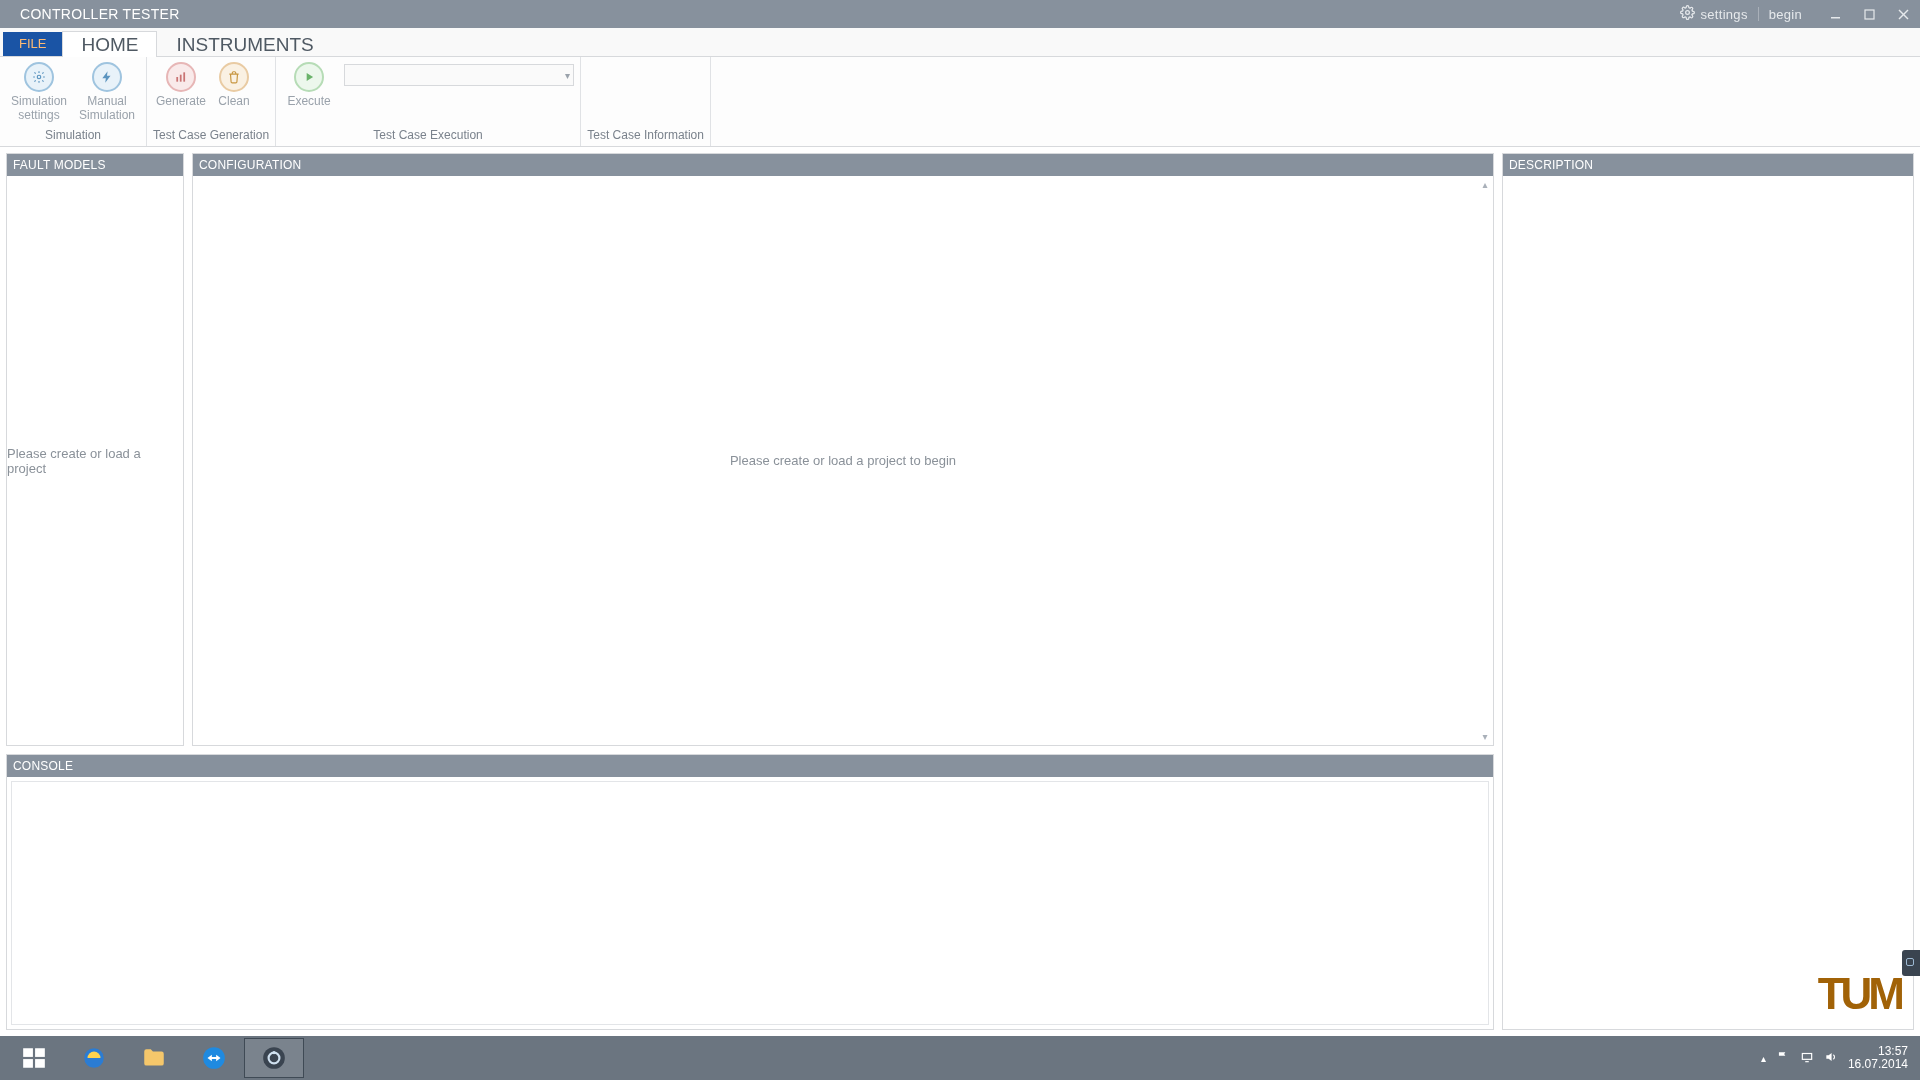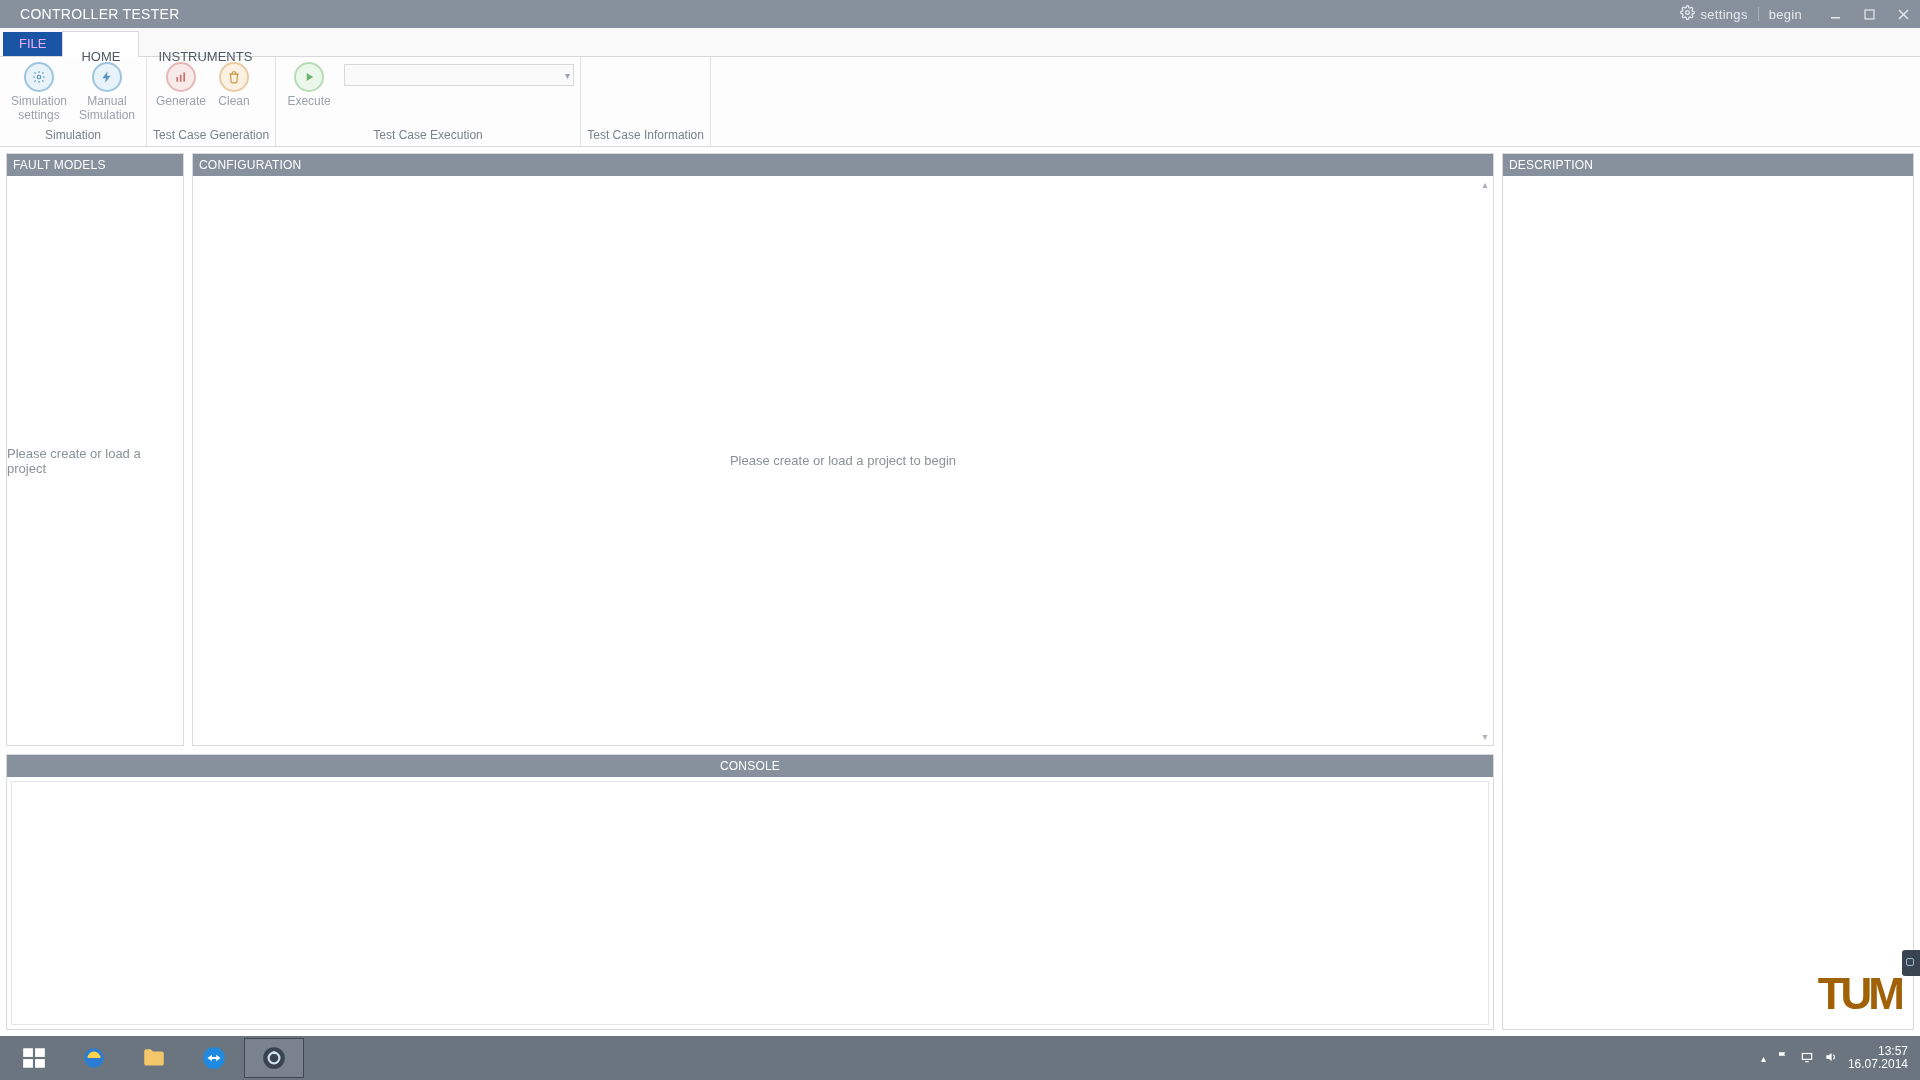--- a/index.html
+++ b/index.html
@@ -22,25 +22,25 @@
     width: 34px; height: 100%; display: flex; align-items: center; justify-content: center;
     cursor: pointer; color: #e6e9ec;
   }
   .win-btn svg { width: 11px; height: 11px; }
 
   
   .ribbon-tabs {
     height: 29px; background: #f9f9f9; border-bottom: 1px solid #d7d9dc; display: flex; align-items: flex-end;
   }
   .file-tab {
-    background: #1a54a5; color: #f0abfc; padding: 0 16px; font-size: 13px; height: 24px; line-height: 24px;
+    background: #1a54a5; color: #fdba74; padding: 0 16px; font-size: 13px; height: 24px; line-height: 24px;
     margin-left: 3px; margin-bottom: 0; cursor: pointer;
   }
   .ribbon-tab {
-    padding: 12px 18px; font-size: 13px; color: #4f5963; height: 26px; line-height: 26px; cursor: pointer;
+    padding: 0 18px; font-size: 19px; color: #4f5963; height: 26px; line-height: 26px; cursor: pointer;
     border: 1px solid transparent; border-bottom: none; position: relative; top: 1px;
   }
   .ribbon-tab.active {
     background: #ffffff; border-color: #d7d9dc;
   }
 
   
   .ribbon-body {
     height: 90px; background: #fdfdfd; border-bottom: 1px solid #d7d9dc; display: flex;
   }
@@ -84,21 +84,21 @@
     background: #ffffff;
   }
   .panel { display: flex; flex-direction: column; border: 1px solid #d7d9dc; background: #ffffff; min-height: 0; }
   .panel-header {
     background: #87919d; color: #ffffff; font-size: 12px; padding: 4px 6px; letter-spacing: 0.2px;
   }
   .panel-body { flex: 1; position: relative; display: flex; align-items: center; justify-content: center; color: #8a9199; font-size: 13px; }
   .panel-fault   { grid-column: 1; grid-row: 1; }
   .panel-config  { grid-column: 2; grid-row: 1; }
   .panel-desc    { grid-column: 3; grid-row: 1 / span 2; }
-  .panel-console { grid-column: 1 / span 2; grid-row: 2; text-align: center; }
+  .panel-console { grid-column: 1 / span 2; grid-row: 2; }
   .panel-console .panel-body { border: 1px solid #e3e5e8; margin: 4px; }
   .config-arrows {
     position: absolute; right: 2px; width: 12px; color: #a9b0b9; font-size: 10px; text-align: center;
     display: flex; flex-direction: column; justify-content: space-between; top: 3px; bottom: 3px;
   }
 
   .tum-logo {
     position: absolute; right: 12px; bottom: 10px; font-family: Arial, sans-serif; font-weight: 900;
     font-size: 44px; color: #a16207; letter-spacing: -4px;
   }

